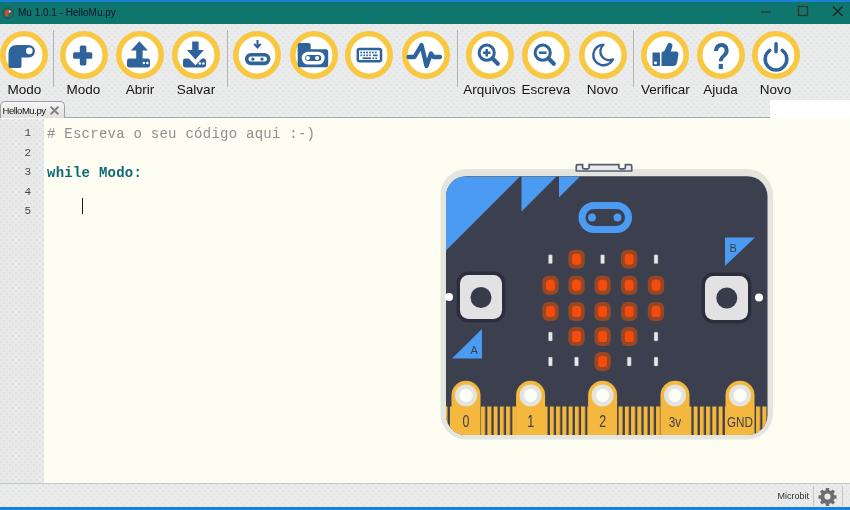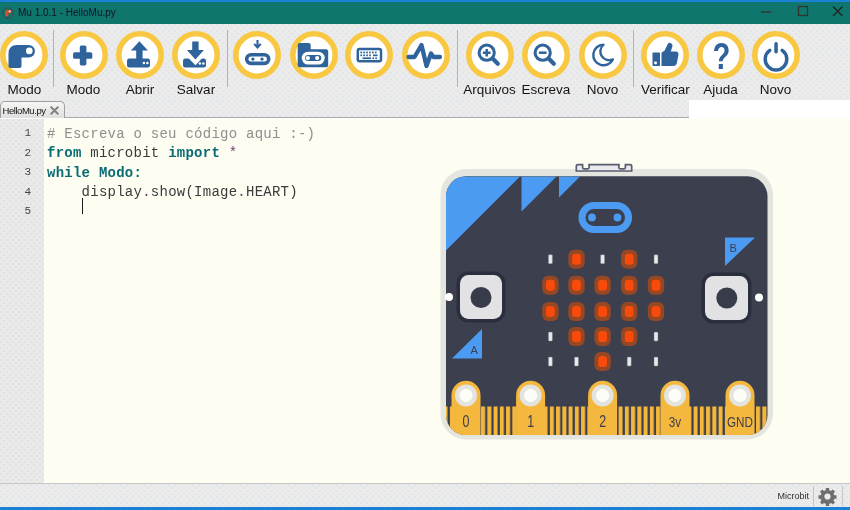--- a/index.html
+++ b/index.html
@@ -16,21 +16,21 @@
 
   #topborder { position:absolute; left:0; top:0; width:850px; height:2px; background:#1a81d7; }
   #titlebar { position:absolute; left:0; top:2px; width:850px; height:38px; background:#0f766e; }
   #titletext { position:absolute; left:18px; top:5px; font-size:10px; color:#12122a; }
 
   #toolbar { position:absolute; left:0; top:24px; width:850px; height:76px; }
   .tbtn { position:absolute; top:7px; width:48px; height:48px; }
   .tlabel { position:absolute; top:57.5px; width:120px; text-align:center; font-size:13.5px; color:#141414; }
   .sep { position:absolute; top:6px; height:57px; width:1px; background:#b3b3b3; }
 
-  #tabbar { position:absolute; left:0; top:100px; width:689px; height:18px; border-bottom:1px solid #a8a8a8;padding-left:44px; }
+  #tabbar { position:absolute; left:0; top:100px; width:770px; height:18px; border-bottom:1px solid #a8a8a8;padding-left:44px; }
   #tab { position:absolute; left:0; top:0.5px; width:65px; height:17.5px;
          background:linear-gradient(#f6f6f5,#dfdfdd);
          border:1px solid #9f9f9f; border-bottom:none; border-radius:5px 5px 0 0; }
   #tabtext { position:absolute; left:1.5px; top:3px; font-size:9.5px; letter-spacing:-0.45px; color:#141414; }
 
   #editor { position:absolute; left:0; top:118.5px; width:850px; height:364.5px; background:#fefdf2; }
   #gutter { position:absolute; left:0; top:0; width:44px; height:364.5px;
     background-color:#e9e9e7;
     background-image: radial-gradient(#dcdfe8 0.6px, rgba(0,0,0,0) 1px),
                       radial-gradient(#dcdfe8 0.6px, rgba(0,0,0,0) 1px);
@@ -211,23 +211,21 @@
 </div>
 
 <div id="editor">
   <div id="gutter"></div>
   <div class="lnum" style="top:8.5px">1</div>
   <div class="lnum" style="top:28px">2</div>
   <div class="lnum" style="top:47.5px">3</div>
   <div class="lnum" style="top:67px">4</div>
   <div class="lnum" style="top:86.5px">5</div>
   <div class="cline cmt" style="top:7px"># Escreva o seu código aqui :-)</div>
-  <div class="cline" style="top:26.5px"><span class="kw">from</span> microbit <span class="kw">import</span> <span class="op">*</span></div>
   <div class="cline" style="top:46px"><span class="kw">while Modo:</span></div>
-  <div class="cline" style="top:65.5px">    display<span class="op">.</span>show(Image<span class="op">.</span>HEART)</div>
   <div id="cursor"></div>
 </div>
 
 <svg class="abs" style="left:430px;top:158px" width="355" height="290" viewBox="430 158 355 290">
   <defs>
     <clipPath id="boardclip">
         <rect x="446" y="176.3" width="321.5" height="258.7" rx="20"></rect>
       </clipPath>
     <pattern id="fingers" x="443.6" y="0" width="6.25" height="30" patternUnits="userSpaceOnUse">
       <rect x="0" y="0" width="4" height="30" fill="#f4b73c"></rect>

